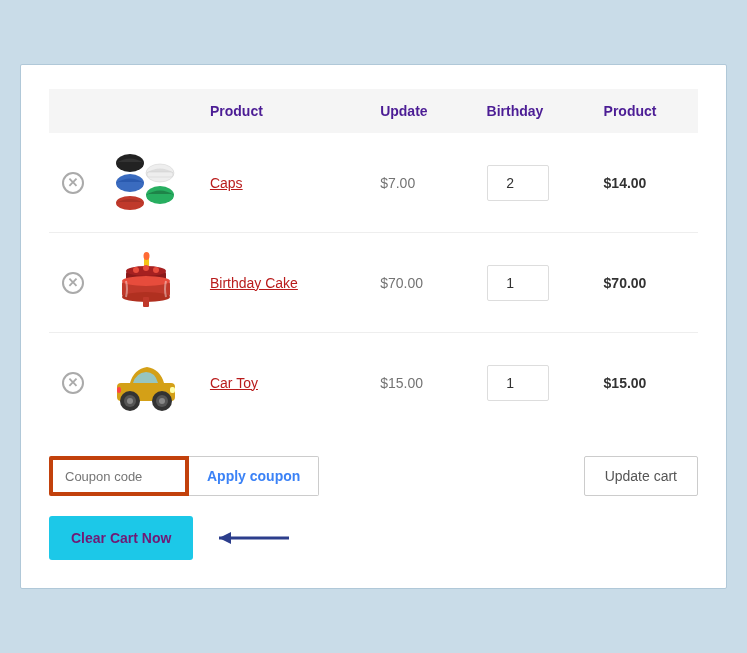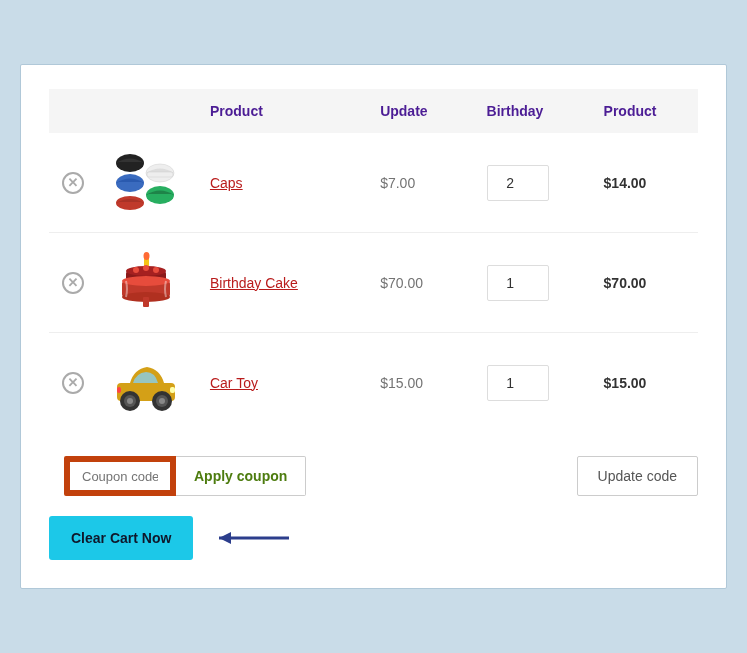--- a/index.html
+++ b/index.html
@@ -110,38 +110,37 @@
       align-items: center;
       justify-content: space-between;
     }
     .coupon-area {
       display: flex;
       align-items: center;
       gap: 0;
     }
     .coupon-input {
       height: 40px;
-      width: 112px;
-      border: 6px solid #c2410c;
+      width: 140px;
+      border: 4px solid #c2410c;
       padding: 0 12px;
       font-size: 13px;
       color: #aaa;
       border-radius: 2px 0 0 2px;
       outline: none;
-      margin-left: 15px;
     }
     .apply-coupon-btn {
       height: 40px;
       padding: 0 18px;
       background: #fff;
       border: 1px solid #ccc;
       border-left: none;
       font-size: 14px;
       font-weight: 600;
-      color: #4d7c0f;
+      color: #3b82f6;
       cursor: pointer;
       border-radius: 0 2px 2px 0;
     }
     .update-cart-btn {
       height: 40px;
       padding: 0 20px;
       background: #fff;
       border: 1px solid #ccc;
       font-size: 14px;
       color: #555;
@@ -152,21 +151,21 @@
       margin-top: 20px;
       display: flex;
       align-items: center;
       gap: 16px;
     }
     .clear-cart-btn {
       height: 44px;
       padding: 0 22px;
       background: #1cc8e8;
       border: none;
-      color: #0f172a;
+      color: #701a75;
       font-size: 14px;
       font-weight: 700;
       cursor: pointer;
       border-radius: 3px;
       text-transform: none;
     }
     .arrow-icon {
       display: flex;
       align-items: center;
     }
@@ -313,21 +312,21 @@
         <td class="subtotal-cell">$15.00</td>
       </tr>
     </tbody>
   </table>
 
   <div class="cart-footer">
     <div class="coupon-area">
       <input type="text" class="coupon-input" placeholder="Coupon code" style="">
       <button class="apply-coupon-btn">Apply coupon</button>
     </div>
-    <button class="update-cart-btn">Update code</button>
+    <button class="update-cart-btn">Update cart</button>
   </div>
 
   <div class="clear-cart-row">
     <button class="clear-cart-btn">Clear Cart Now</button>
     <div class="arrow-icon">
       <svg width="90" height="28" viewBox="0 0 90 28" xmlns="http://www.w3.org/2000/svg">
         <line x1="80" y1="14" x2="10" y2="14" stroke="#2c3e8c" stroke-width="3"></line>
         <polygon points="10,14 22,8 22,20" fill="#2c3e8c"></polygon>
       </svg>
     </div>

